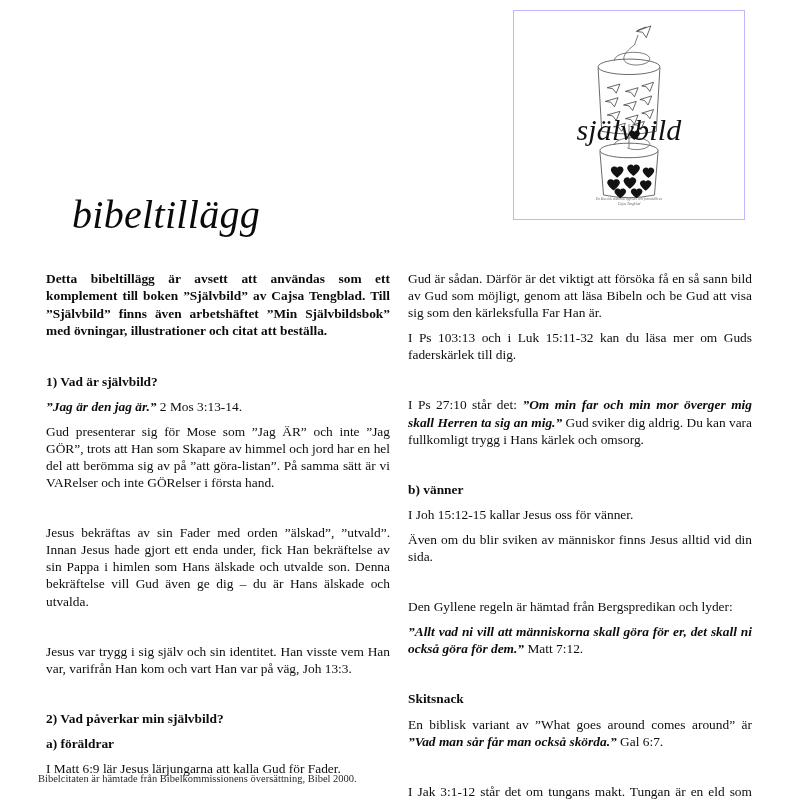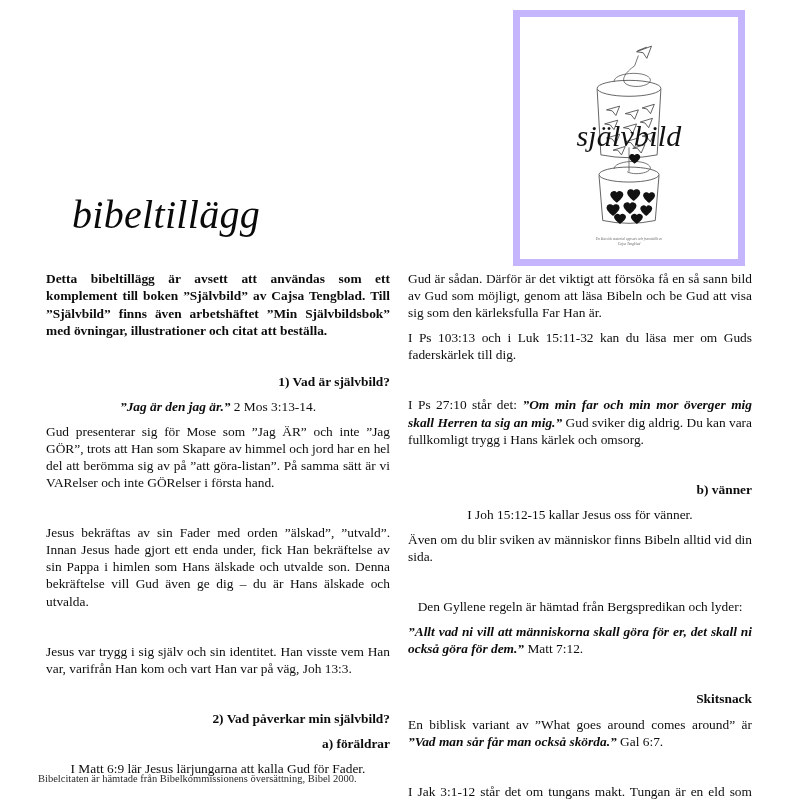--- a/index.html
+++ b/index.html
@@ -15,23 +15,23 @@
     font-family: "Liberation Serif", "DejaVu Serif", serif;
     color: #0d0d0d;
   }
 
   
   .cover-wrap {
     position: absolute;
     left: 513px;
     top: 10px;
     width: 232px;
-    height: 256px;
+    height: 210px;
     background: #ffffff;
-    border: 7px solid #c4b5fd;
+    border: 1px solid #c4b5fd;
     box-sizing: border-box;
   }
   .cover-inner {
     position: absolute;
     inset: 4px;
     background: #ffffff;
     overflow: hidden;
   }
   .cover-svg { display: block; width: 100%; height: 100%; }
   .cover-title {
@@ -91,27 +91,27 @@
   .para-gap { height: 17px; }
 
   .lead {
     font-weight: bold;
     font-size: 13.4px;
     line-height: 17.4px;
     text-align: justify;
   }
   .heading {
     font-weight: bold;
-    text-align: right;
+    text-align: left;
   }
   .quote {
     font-style: italic;
     font-weight: bold;
   }
-  .nojust { text-align: center; }
+  .nojust { text-align: left; }
 
   
   .footer {
     position: absolute;
     left: 38px;
     right: 36px;
     top: 728px;
     display: flex;
     justify-content: space-between;
     align-items: baseline;
@@ -199,21 +199,21 @@
 </div>
 
 <div class="col col-right">
   <p>Gud är sådan. Därför är det viktigt att försöka få en så sann bild av Gud som möjligt, genom att läsa Bibeln och be Gud att visa sig som den kärleksfulla Far Han är.</p>
   <p>I Ps 103:13 och i Luk 15:11-32 kan du läsa mer om Guds faderskärlek till dig.</p>
   <div class="para-gap"></div>
   <p><span>I Ps 27:10 står det: </span><span class="quote">”Om min far och min mor överger mig skall Herren ta sig an mig.”</span><span> Gud sviker dig aldrig. Du kan vara fullkomligt trygg i Hans kärlek och omsorg.</span></p>
   <div class="para-gap"></div>
   <p class="heading">b) vänner</p>
   <p class="nojust">I Joh 15:12-15 kallar Jesus oss för vänner.</p>
-  <p>Även om du blir sviken av människor finns Bibeln alltid vid din sida.</p>
+  <p>Även om du blir sviken av människor finns Jesus alltid vid din sida.</p>
   <div class="para-gap"></div>
   <p class="nojust">Den Gyllene regeln är hämtad från Bergspredikan och lyder:</p>
   <p><span class="quote">”Allt vad ni vill att människorna skall göra för er, det skall ni också göra för dem.”</span><span> Matt 7:12.</span></p>
   <div class="para-gap"></div>
   <p class="heading">Skitsnack</p>
   <p><span>En biblisk variant av ”What goes around comes around” är </span><span class="quote">”Vad man sår får man också skörda.”</span><span> Gal 6:7.</span></p>
   <div class="para-gap"></div>
   <p>I Jak 3:1-12 står det om tungans makt. Tungan är en eld som kan sätta en hel skog i brand.</p>
 </div>
 

